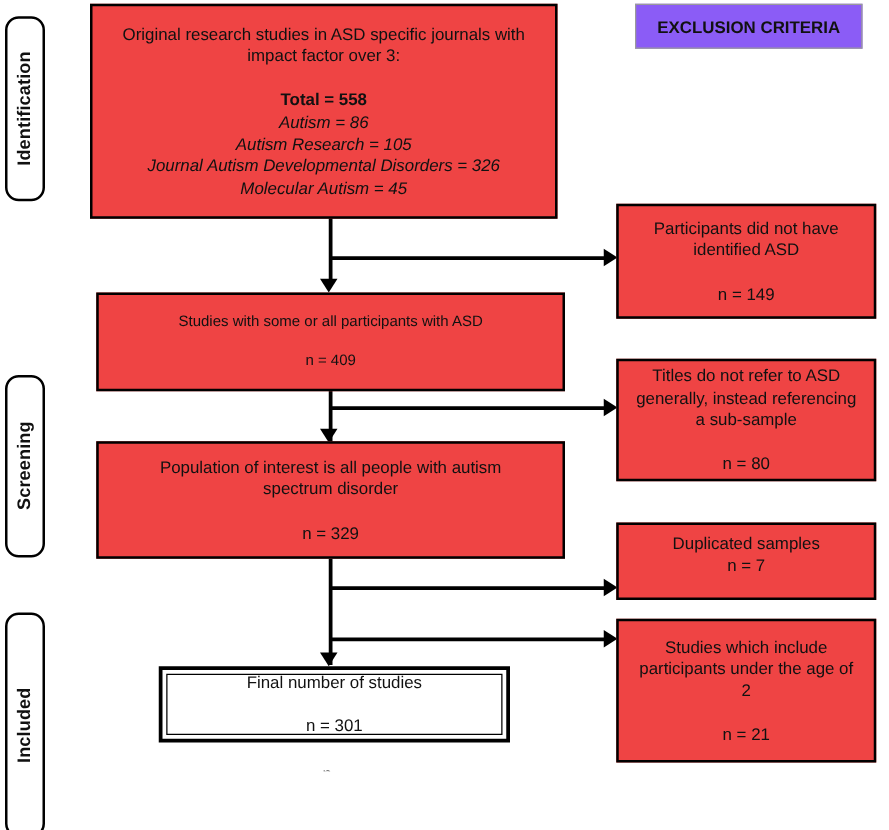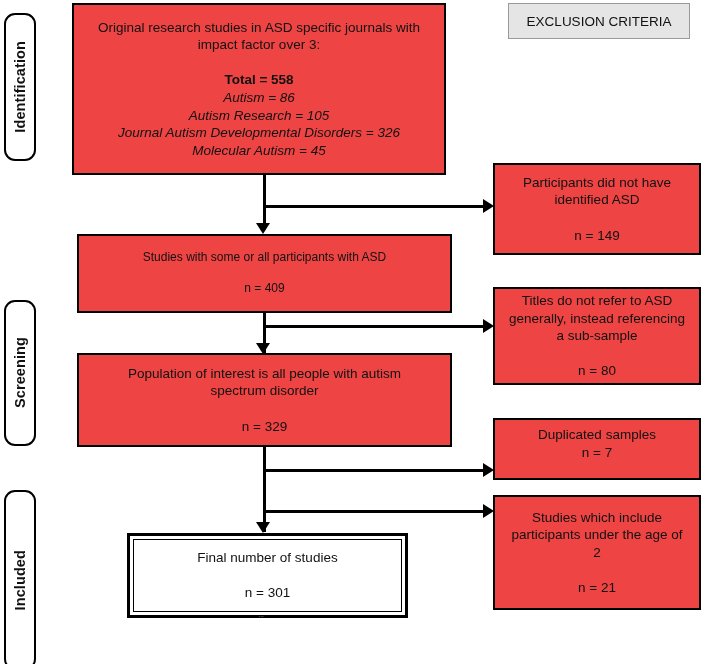--- a/index.html
+++ b/index.html
@@ -83,25 +83,26 @@
     align-items: center;
     justify-content: center;
     text-align: center;
   }
 
   
   .excl-header {
     position: absolute;
     box-sizing: border-box;
     border: 1.5px solid #9a9a9a;
-    background: #e5e5e5;
+    background: #8b5cf6;
     display: flex;
     align-items: center;
     justify-content: center;
     text-align: left;
+    font-weight: bold;
   }
 
   
   .v-line {
     position: absolute;
     width: 2.5px;
     background: #000000;
   }
   .h-line {
     position: absolute;
@@ -188,21 +189,21 @@
     <span class="line">n =  409</span>
   </div>
 
   <div class="flow-box center-v" style="left:77px; top:353px; width:375px; height:94px; font-size:13.5px; padding:6px 10px;">
     <span class="line">Population of interest is all people with autism</span>
     <span class="line">spectrum disorder</span>
     <span class="spacer-line">&nbsp;</span>
     <span class="line">n = 329</span>
   </div>
 
-  <div class="final-box" style="left:127px; top:533px; width:281px; height:85px;">
+  <div class="final-box" style="left:127px; top:533px; width:281px; height:61px;">
     <div class="inner" style="font-size:13.5px;">
       <span class="line">Final number of studies</span>
       <span class="spacer-line">&nbsp;</span>
       <span class="line">n = 301</span>
     </div>
   </div>
   <div class="clip-artifact" style="left:258px; top:611px; width:14px; height:6px;">
     <span>n</span>
   </div>
 

